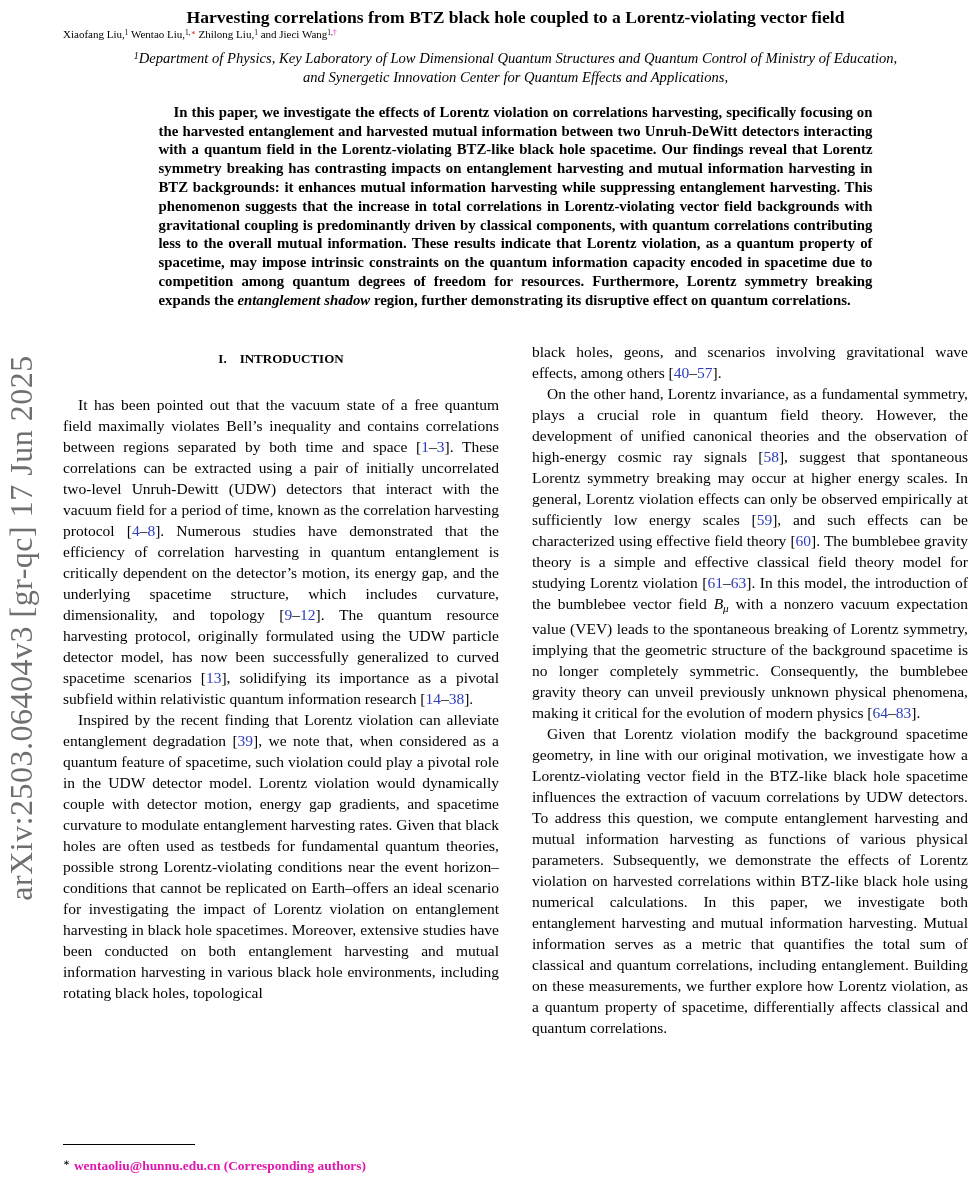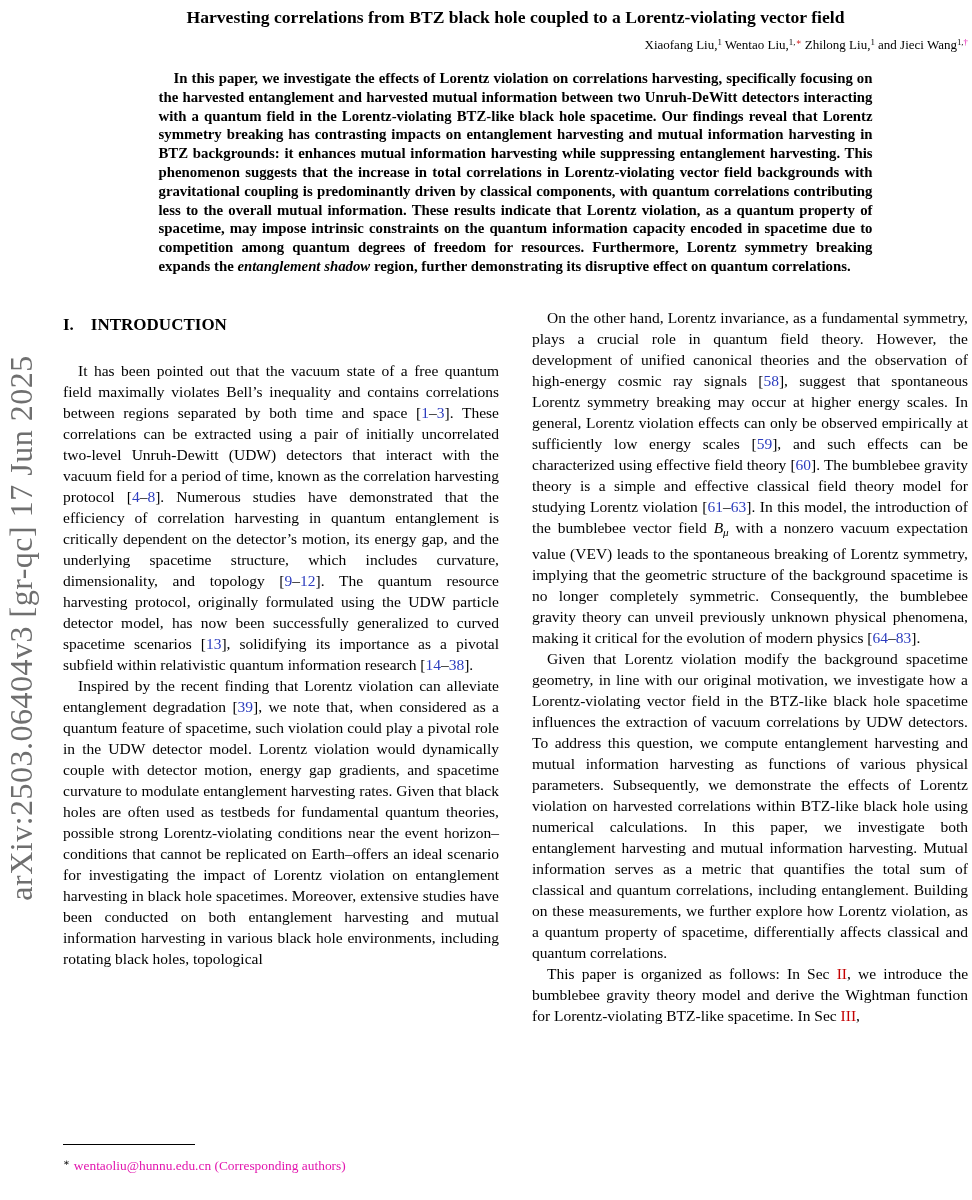--- a/index.html
+++ b/index.html
@@ -17,80 +17,82 @@
     font-family:"Liberation Serif","DejaVu Serif",serif;color:#000;
   }
   
   .arxiv-strip{
     position:absolute;top:609px;left:-328px;width:700px;height:38px;
     transform:rotate(-90deg);text-align:center;
     font-size:32px;color:var(--sidebar);letter-spacing:0.5px;white-space:nowrap;
   }
   .content{position:absolute;left:63px;top:0;width:905px;padding-top:6px;}
   .paper-title{text-align:center;font-weight:bold;font-size:17.6px;line-height:22px;}
-  .author-line{text-align:right;font-size:13px;margin-top:9px;}
+  .author-line{text-align:left;font-size:11px;}
   .affiliation{ text-align:center;font-style:italic;font-size:14.6px;line-height:18.5px;}
   .affiliation-block{margin-top:7px;}
   .abstract{
     width:714px;margin:16px auto 0;text-align:justify;text-indent:15px;
     font-size:14.8px;line-height:18.8px;hyphens:auto;font-weight:bold;
   }
   .columns{display:flex;gap:33px;margin-top:31px;}
   .col{width:436px;text-align:justify;font-size:15.5px;line-height:21px;hyphens:auto;}
   .section-heading{
-    font-weight:bold;font-size:17px;margin:7px 0 25px;
+    text-align:center;font-weight:bold;font-size:13px;margin:7px 0 25px;
   }
   .col p{margin:0;text-indent:15px;}
   .col p.noindent{text-indent:0;}
   
   .seg-cite{color:var(--cite);}
   .seg-secref{color:var(--secref);}
   .seg-italic{font-style:italic;}
   .seg-math{font-style:italic;}
   .seg-mathsub{font-style:italic;font-size:0.72em;vertical-align:-0.25em;}
   .seg-sup{font-size:0.68em;vertical-align:0.45em;}
   .seg-supstar{font-size:0.68em;vertical-align:0.45em;color:var(--star);}
   .seg-supdagger{font-size:0.68em;vertical-align:0.45em;color:var(--dagger);}
   
-  .footnotes{position:absolute;left:63px;top:1144px;width:436px;font-size:13.4px;line-height:17px;}
+  .footnotes{position:absolute;left:63px;top:1144px;width:436px;font-size:13.4px;line-height:17px;font-weight:bold;}
   .footnote-rule{width:132px;border-top:1px solid #000;margin-bottom:9px;}
   .fn-sym{font-size:0.75em;vertical-align:0.4em;margin-right:4px;}
   .fn-email{color:var(--email);text-decoration:none;cursor:pointer;}
   .fn-note{color:var(--email);}
 </style>
 </head>
 <body>
 
 <div class="page">
 
   <div class="arxiv-strip">arXiv:2503.06404v3  [gr-qc]  17 Jun 2025</div>
 
   <div class="content">
 
     <div class="paper-title">Harvesting correlations from BTZ black hole coupled to a Lorentz-violating vector field</div>
 
     <div class="author-line"><span>Xiaofang Liu,</span><span class="seg-sup">1</span><span> Wentao Liu,</span><span class="seg-sup">1,</span><span class="seg-supstar">∗</span><span> Zhilong Liu,</span><span class="seg-sup">1</span><span> and Jieci Wang</span><span class="seg-sup">1,</span><span class="seg-supdagger">†</span></div>
 
     <div class="affiliation-block">
+      <div class="affiliation"><span class="seg-sup">1</span><span>Department of Physics, Key Laboratory of Low Dimensional Quantum Structures and Quantum Control of Ministry of Education,</span></div>
+      <div class="affiliation"><span>and Synergetic Innovation Center for Quantum Effects and Applications,</span></div>
     </div>
 
     <div class="abstract"><span>In this paper, we investigate the effects of Lorentz violation on correlations harvesting, specifically focusing on the harvested entanglement and harvested mutual information between two Unruh-DeWitt detectors interacting with a quantum field in the Lorentz-violating BTZ-like black hole spacetime. Our findings reveal that Lorentz symmetry breaking has contrasting impacts on entanglement harvesting and mutual information harvesting in BTZ backgrounds: it enhances mutual information harvesting while suppressing entanglement harvesting. This phenomenon suggests that the increase in total correlations in Lorentz-violating vector field backgrounds with gravitational coupling is predominantly driven by classical components, with quantum correlations contributing less to the overall mutual information. These results indicate that Lorentz violation, as a quantum property of spacetime, may impose intrinsic constraints on the quantum information capacity encoded in spacetime due to competition among quantum degrees of freedom for resources. Furthermore, Lorentz symmetry breaking expands the </span><span class="seg-italic">entanglement shadow</span><span> region, further demonstrating its disruptive effect on quantum correlations.</span></div>
 
     <div class="columns">
 
       <div class="col">
         <div class="section-heading">I. INTRODUCTION</div>
         <p><span>It has been pointed out that the vacuum state of a free quantum field maximally violates Bell’s inequality and contains correlations between regions separated by both time and space [</span><span class="seg-cite">1</span><span>–</span><span class="seg-cite">3</span><span>]. These correlations can be extracted using a pair of initially uncorrelated two-level Unruh-Dewitt (UDW) detectors that interact with the vacuum field for a period of time, known as the correlation harvesting protocol [</span><span class="seg-cite">4</span><span>–</span><span class="seg-cite">8</span><span>]. Numerous studies have demonstrated that the efficiency of correlation harvesting in quantum entanglement is critically dependent on the detector’s motion, its energy gap, and the underlying spacetime structure, which includes curvature, dimensionality, and topology [</span><span class="seg-cite">9</span><span>–</span><span class="seg-cite">12</span><span>]. The quantum resource harvesting protocol, originally formulated using the UDW particle detector model, has now been successfully generalized to curved spacetime scenarios [</span><span class="seg-cite">13</span><span>], solidifying its importance as a pivotal subfield within relativistic quantum information research [</span><span class="seg-cite">14</span><span>–</span><span class="seg-cite">38</span><span>].</span></p>
         <p><span>Inspired by the recent finding that Lorentz violation can alleviate entanglement degradation [</span><span class="seg-cite">39</span><span>], we note that, when considered as a quantum feature of spacetime, such violation could play a pivotal role in the UDW detector model. Lorentz violation would dynamically couple with detector motion, energy gap gradients, and spacetime curvature to modulate entanglement harvesting rates. Given that black holes are often used as testbeds for fundamental quantum theories, possible strong Lorentz-violating conditions near the event horizon–conditions that cannot be replicated on Earth–offers an ideal scenario for investigating the impact of Lorentz violation on entanglement harvesting in black hole spacetimes. Moreover, extensive studies have been conducted on both entanglement harvesting and mutual information harvesting in various black hole environments, including rotating black holes, topological</span></p>
       </div>
 
       <div class="col">
+        <p class="noindent"><span>black holes, geons, and scenarios involving gravitational wave effects, among others [</span><span class="seg-cite">40</span><span>–</span><span class="seg-cite">57</span><span>].</span></p>
         <p><span>On the other hand, Lorentz invariance, as a fundamental symmetry, plays a crucial role in quantum field theory. However, the development of unified canonical theories and the observation of high-energy cosmic ray signals [</span><span class="seg-cite">58</span><span>], suggest that spontaneous Lorentz symmetry breaking may occur at higher energy scales. In general, Lorentz violation effects can only be observed empirically at sufficiently low energy scales [</span><span class="seg-cite">59</span><span>], and such effects can be characterized using effective field theory [</span><span class="seg-cite">60</span><span>]. The bumblebee gravity theory is a simple and effective classical field theory model for studying Lorentz violation [</span><span class="seg-cite">61</span><span>–</span><span class="seg-cite">63</span><span>]. In this model, the introduction of the bumblebee vector field </span><span class="seg-math">B</span><span class="seg-mathsub">μ</span><span> with a nonzero vacuum expectation value (VEV) leads to the spontaneous breaking of Lorentz symmetry, implying that the geometric structure of the background spacetime is no longer completely symmetric. Consequently, the bumblebee gravity theory can unveil previously unknown physical phenomena, making it critical for the evolution of modern physics [</span><span class="seg-cite">64</span><span>–</span><span class="seg-cite">83</span><span>].</span></p>
         <p><span>Given that Lorentz violation modify the background spacetime geometry, in line with our original motivation, we investigate how a Lorentz-violating vector field in the BTZ-like black hole spacetime influences the extraction of vacuum correlations by UDW detectors. To address this question, we compute entanglement harvesting and mutual information harvesting as functions of various physical parameters. Subsequently, we demonstrate the effects of Lorentz violation on harvested correlations within BTZ-like black hole using numerical calculations. In this paper, we investigate both entanglement harvesting and mutual information harvesting. Mutual information serves as a metric that quantifies the total sum of classical and quantum correlations, including entanglement. Building on these measurements, we further explore how Lorentz violation, as a quantum property of spacetime, differentially affects classical and quantum correlations.</span></p>
-        <p><span>This paper is organized as follows: In Sec </span><span class="seg-secref">II</span><span>, we introduce the bumblebee gravity theory model and derive the Wightman function for Lorentz-violating BTZ-like spacetime. In Sec </span><span class="seg-secref">III</span><span>,</span></p>
       </div>
 
     </div>
 
   </div>
 
   <div class="footnotes">
     <div class="footnote-rule"></div>
     <div class="footnote">
       <span class="fn-sym">∗</span><a class="fn-email">wentaoliu@hunnu.edu.cn</a><span class="fn-note"> (Corresponding authors)</span>

